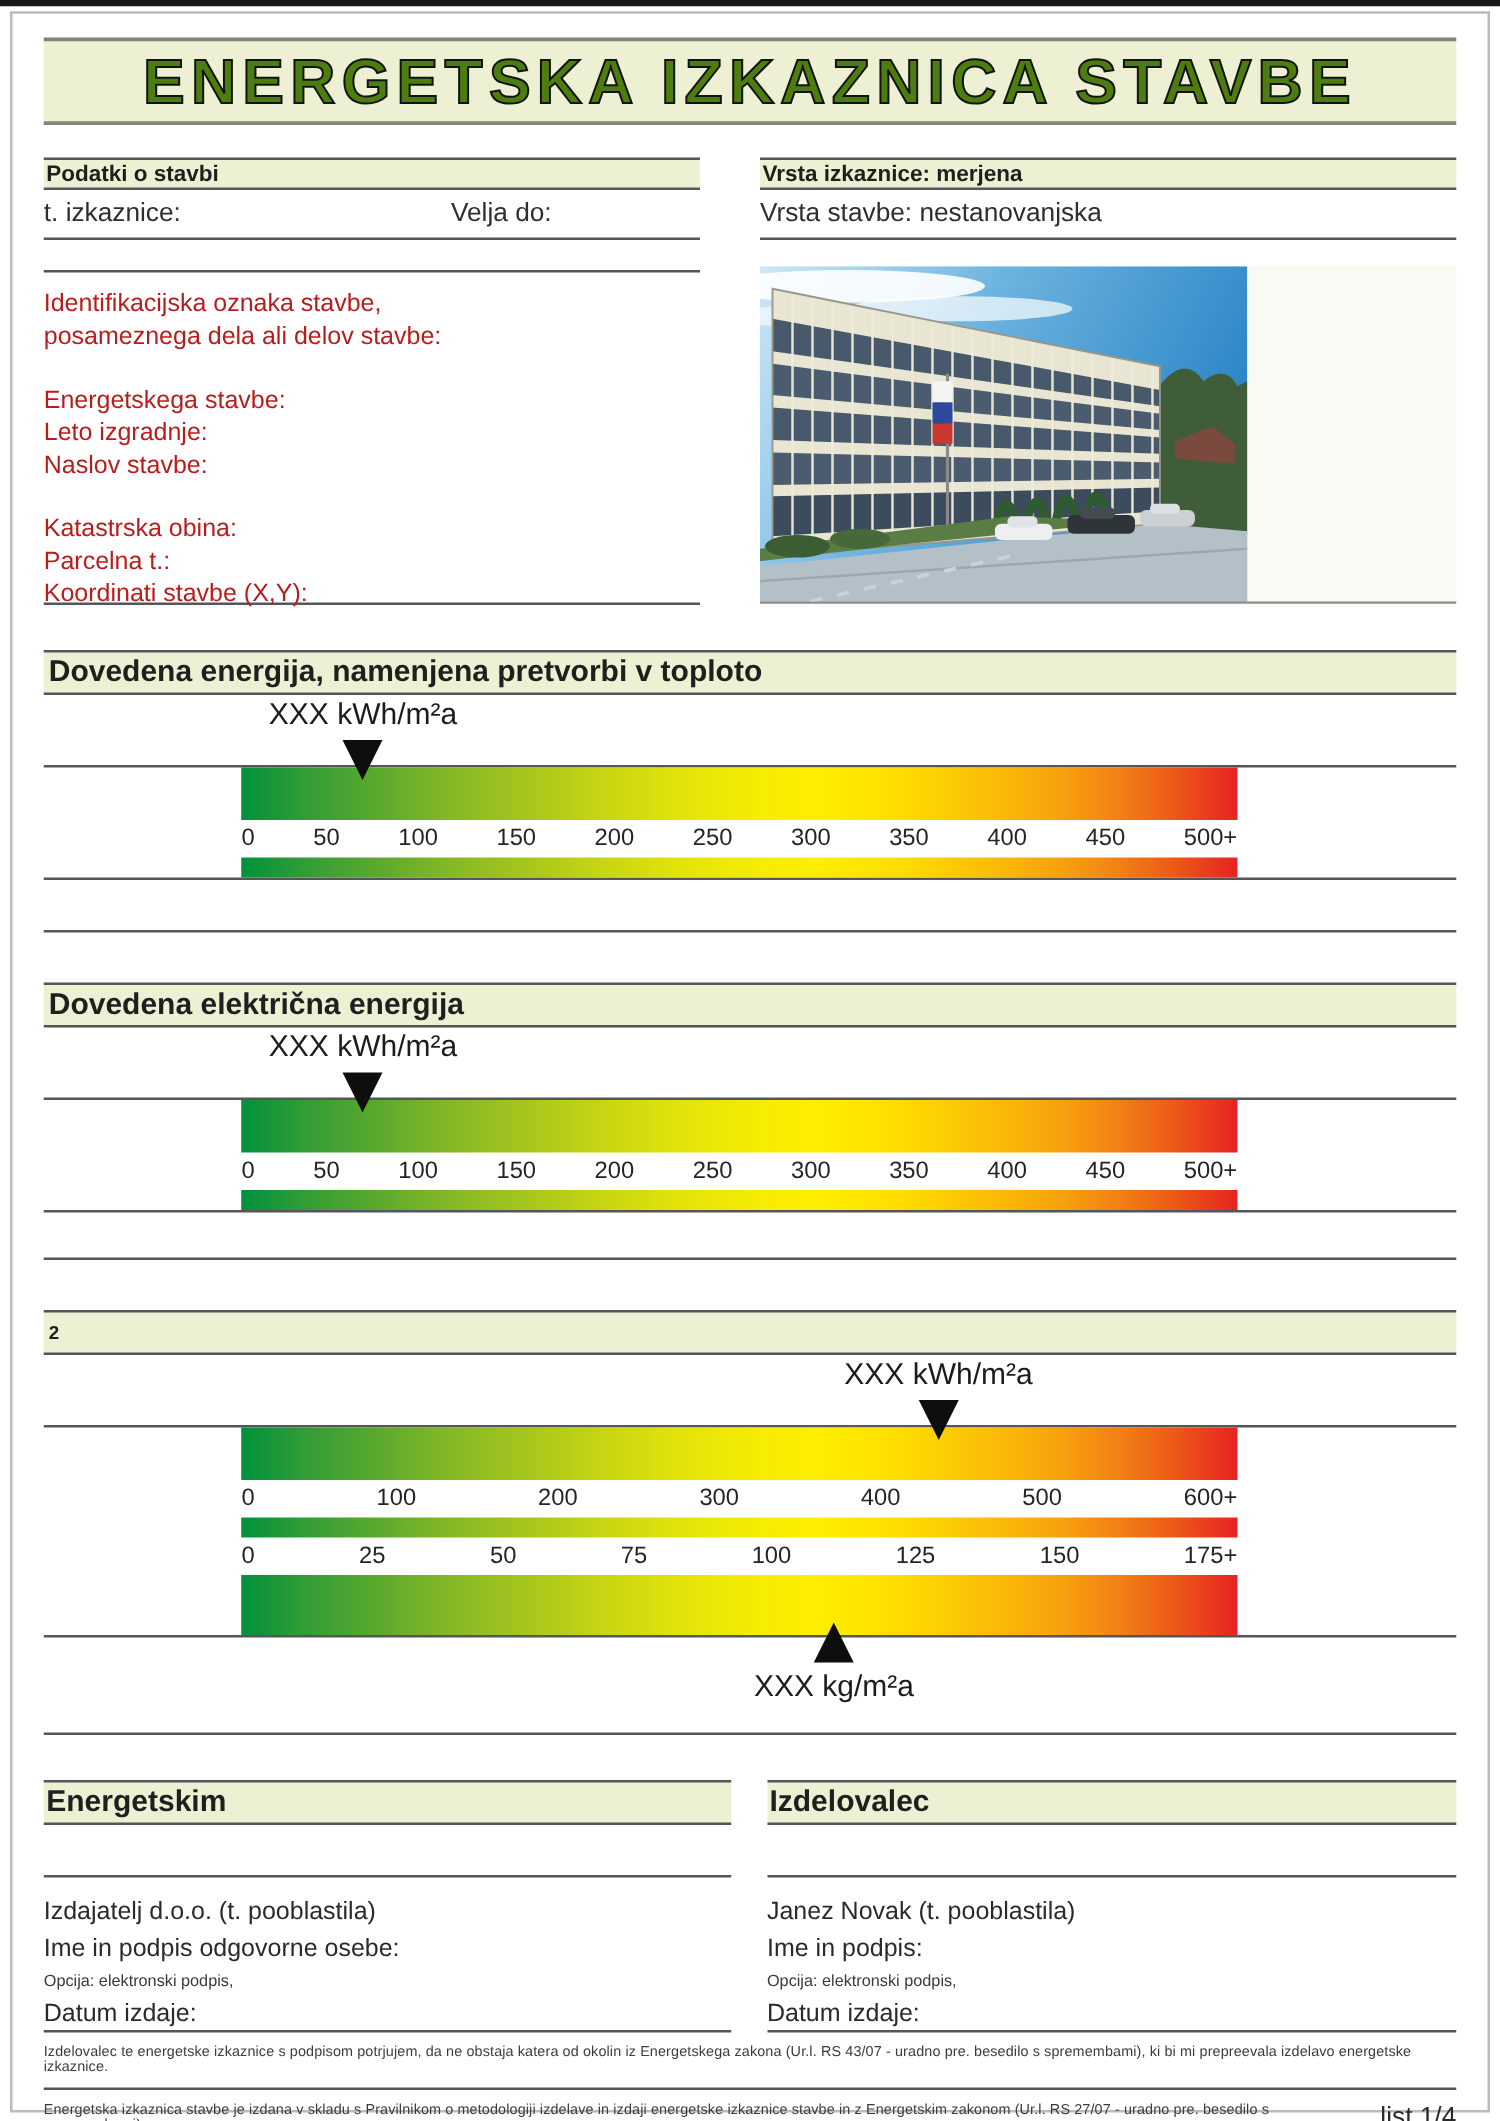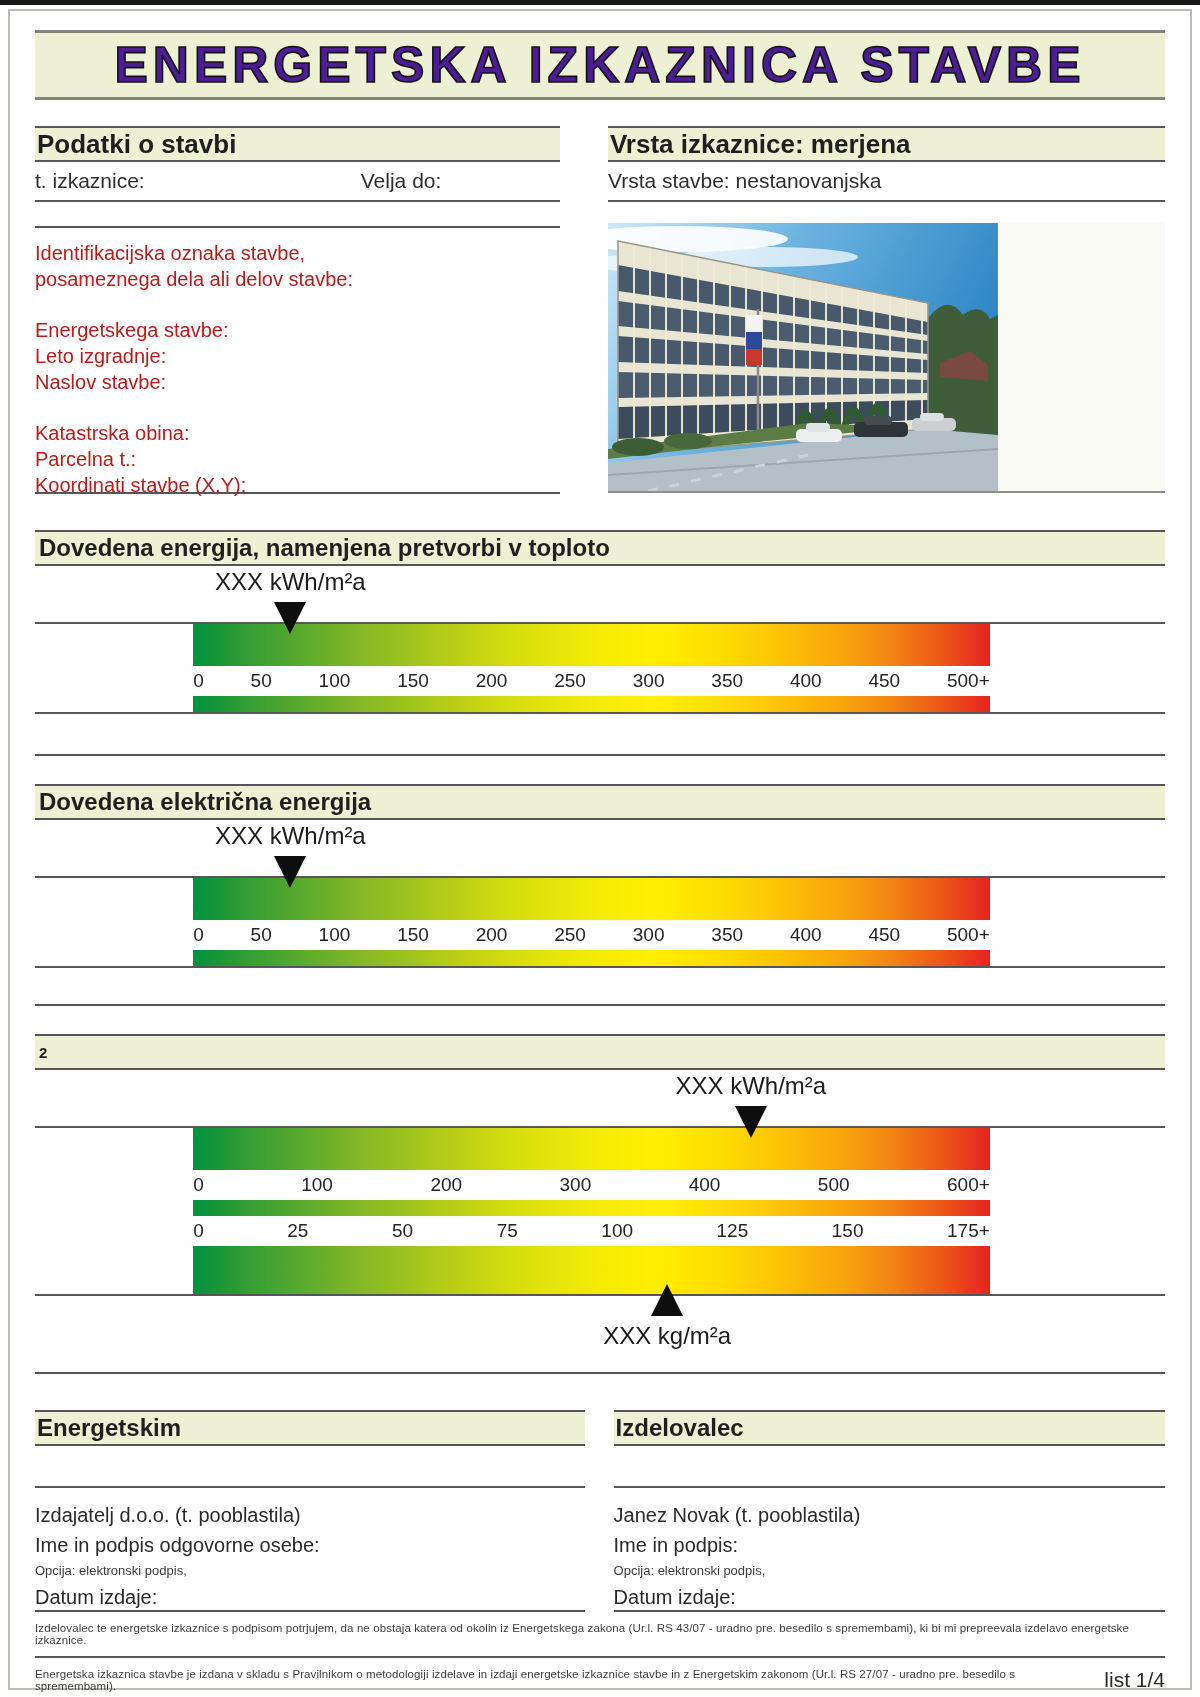--- a/index.html
+++ b/index.html
@@ -11,27 +11,27 @@
   *{box-sizing:border-box;}
   html,body{margin:0;padding:0;background:#fff;}
   body{width:1200px;height:1697px;font-family:"Liberation Sans","DejaVu Sans",sans-serif;color:var(--body);}
   .page{position:relative;width:1200px;height:1697px;background:#fff;overflow:hidden;}
   .top-edge{position:absolute;top:0;left:0;right:0;height:5px;background:#181818;}
   .frame{position:absolute;top:9px;left:8px;right:8px;bottom:7px;border:2px solid #bcbcb6;pointer-events:none;}
   .content{position:absolute;left:35px;width:1130px;top:0;}
 
   
   .title-band{margin-top:30px;height:70px;background:var(--band);border-top:3px solid #84847c;border-bottom:3px solid #84847c;display:flex;align-items:center;justify-content:center;}
-  .title-text{font-size:50px;font-weight:bold;letter-spacing:5px;color:#4c1d95;-webkit-text-stroke:1.6px #121212;white-space:nowrap;}
+  .title-text{font-size:50px;font-weight:bold;letter-spacing:5px;color:#4d7c0f;-webkit-text-stroke:1.6px #121212;white-space:nowrap;}
 
   
   .cols{display:flex;margin-top:26px;}
   .col-l{width:46.5%;}
   .col-r{width:49.3%;margin-left:auto;}
-  .col-header{background:var(--band);border-top:2px solid var(--rule);border-bottom:2px solid var(--rule);height:36px;display:flex;align-items:center;font-weight:bold;font-size:26px;color:var(--ink);padding-left:2px;}
+  .col-header{background:var(--band);border-top:2px solid var(--rule);border-bottom:2px solid var(--rule);height:26px;display:flex;align-items:center;font-weight:bold;font-size:18px;color:var(--ink);padding-left:2px;}
   .sub-row{height:40px;border-bottom:2px solid var(--rule);display:flex;align-items:center;font-size:21px;position:relative;}
   .velja{position:absolute;left:62%;}
 
   
   .info-row{display:flex;margin-top:24px;}
   .info-block{width:46.5%;height:268px;border-top:2px solid var(--rule);border-bottom:2px solid var(--rule);padding-top:12px;font-size:20px;line-height:26px;color:#b91c1c;}
   .info-gap{height:25px;}
   .photo-wrap{width:49.3%;margin-left:auto;height:270px;margin-top:-3px;border-bottom:2px solid #8f8f8a;display:flex;background:#fbfbf7;}
   .photo{width:70%;height:100%;display:block;}
   .photo-side{flex:1;background:#fafaf5;}
@@ -47,21 +47,21 @@
   .ruled-t{border-top:2px solid var(--rule);}
   .ruled-b{border-bottom:2px solid var(--rule);}
   .grad{background:linear-gradient(90deg,#00913d 0%,#2f9c36 6%,#57a82e 13%,#7fb626 20%,#a4c51d 28%,#c6d513 36%,#e3e30a 44%,#f6ec02 52%,#ffee00 58%,#fedd00 66%,#fcc106 74%,#f8a30d 82%,#f28114 88%,#ec5717 94%,#e62322 100%);}
   .bar-big{height:42px;}
   .bar-big2{height:48px;}
   .bar-thin{height:16px;}
   .scale-strip{height:30px;display:flex;justify-content:space-between;align-items:center;font-size:19px;color:#242424;}
   .kg-annot{height:62px;position:relative;}
   .kg-label{position:absolute;top:26px;transform:translateX(-50%);font-size:24px;color:#1c1c1c;white-space:nowrap;}
   .hr{border-top:2px solid var(--rule);height:0;}
-  .mt40{margin-top:40px;}.mt36{margin-top:36px;}.mt28{margin-top:28px;}.mt14{margin-top:14px;}
+  .mt40{margin-top:40px;}.mt36{margin-top:36px;}.mt28{margin-top:40px;}.mt14{margin-top:14px;}
 
   
   .footer-cols{display:flex;margin-top:36px;}
   .f-l{width:48.7%;}
   .f-r{width:48.8%;margin-left:auto;}
   .f-header{background:var(--band);border-top:2px solid var(--rule);border-bottom:2px solid var(--rule);height:36px;display:flex;align-items:center;font-weight:bold;font-size:24px;color:var(--ink);padding-left:2px;}
   .f-body{margin-top:40px;border-top:2px solid var(--rule);border-bottom:2px solid var(--rule);padding:12px 0 16px;height:126px;}
   .f-line{font-size:20px;line-height:30px;color:#2a2a2a;}
   .f-small{font-size:13px;line-height:22px;color:#3a3a3a;}
 

